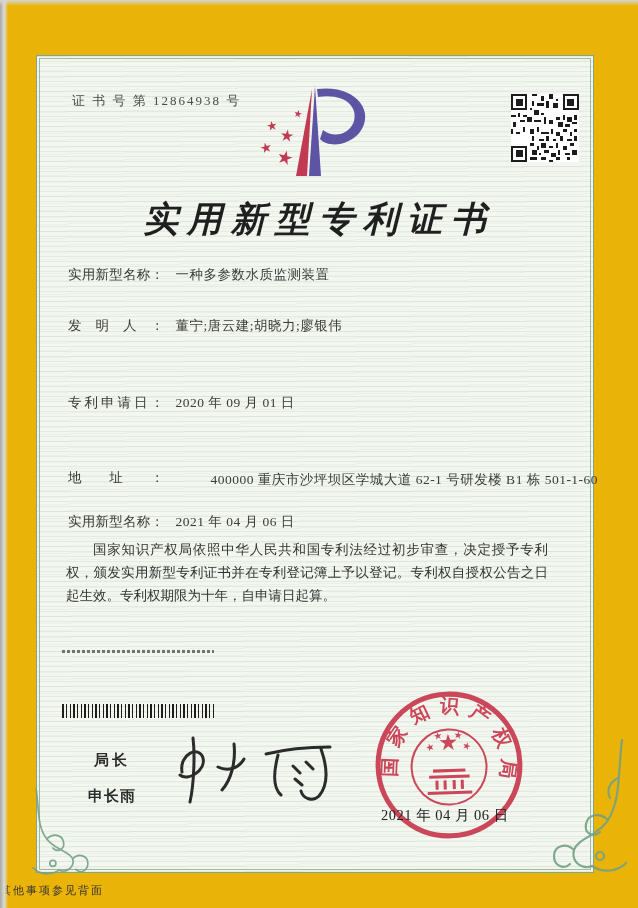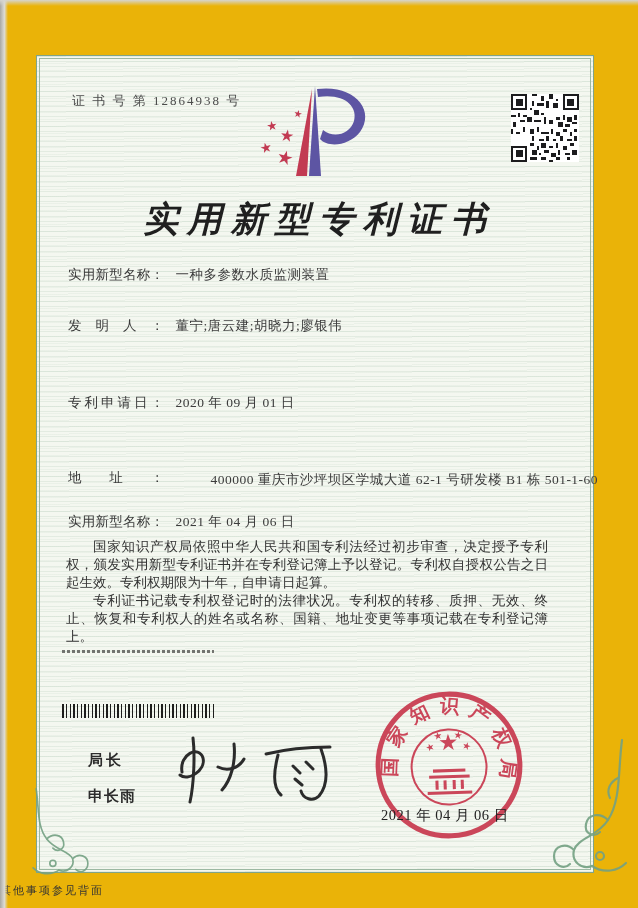--- a/index.html
+++ b/index.html
@@ -29,31 +29,31 @@
   .frow{position:absolute;left:68px;font-size:13.5px;color:#3c3c3c;z-index:2;white-space:nowrap;}
   .flabel{display:inline-block;width:96px;text-align:justify;text-align-last:justify;
     vertical-align:top;color:#3a3a3a;}
   .fvalue{display:inline-block;margin-left:8px;vertical-align:top;letter-spacing:.5px;}
   .frow.addr{white-space:normal;}
   .frow.addr .fvalue{width:398px;line-height:22px;margin-left:43px;}
   .frow.right{left:320px;}
   .frow.right .flabel{width:92px;}
 
   .paras{position:absolute;left:66px;top:538px;width:482px;z-index:2;
-    font-size:13.5px;line-height:18px;color:#333;text-align:justify;}
+    font-size:13.5px;line-height:23px;color:#333;text-align:justify;}
   .paras p{margin:0;text-indent:2em;}
 
   .microline{position:absolute;left:62px;top:650px;width:152px;height:3px;z-index:2;
     background:repeating-linear-gradient(90deg,#4a4a48 0 3px,rgba(0,0,0,0) 3px 5px);opacity:.75;}
   .barcode{position:absolute;left:62px;top:704px;width:152px;height:14px;z-index:2;
     background:repeating-linear-gradient(90deg,#1d1d1c 0 2px,rgba(0,0,0,0) 2px 4px,
       #1d1d1c 4px 5px,rgba(0,0,0,0) 5px 8px,#1d1d1c 8px 9px,rgba(0,0,0,0) 9px 11px);}
 
   .director{position:absolute;left:88px;top:751px;z-index:2;color:#2d2d2d;
-    font-size:15px;font-weight:600;letter-spacing:3px;}
+    font-size:15px;font-weight:600;letter-spacing:3px;text-align:center;}
   .director .name{margin-top:17px;letter-spacing:1px;}
   .signature{position:absolute;left:160px;top:732px;width:190px;height:72px;z-index:3;}
 
   .seal{position:absolute;left:368px;top:684px;width:162px;height:162px;z-index:2;
     opacity:.92;transform:rotate(-2deg);}
   .seal-date{position:absolute;left:381px;top:806px;z-index:4;font-size:14.5px;
     color:#222;letter-spacing:.5px;white-space:nowrap;}
 
   .page-info{position:absolute;left:0;top:848px;width:100%;text-align:center;
     font-size:12.5px;color:#333;letter-spacing:1px;z-index:2;}
@@ -115,21 +115,20 @@
     <span class="flabel">地址：</span>
     <span class="fvalue">400000 重庆市沙坪坝区学城大道 62-1 号研发楼 B1 栋 501-1-60</span>
   </div>
   <div class="frow" style="top:513px">
     <span class="flabel">实用新型名称：</span>
     <span class="fvalue">2021 年 04 月 06 日</span>
   </div>
 
   <div class="paras">
     <p>国家知识产权局依照中华人民共和国专利法经过初步审查，决定授予专利权，颁发实用新型专利证书并在专利登记簿上予以登记。专利权自授权公告之日起生效。专利权期限为十年，自申请日起算。</p>
-    <p>专利证书记载专利权登记时的法律状况。专利权的转移、质押、无效、终止、恢复和专利权人的姓名或名称、国籍、地址变更等事项记载在专利登记簿上。</p>
   </div>
 
   <div class="microline"></div>
   <div class="barcode"></div>
 
   <div class="director">
     <div>局长</div>
     <div class="name">申长雨</div>
   </div>
   <svg class="signature" viewBox="0 0 190 72">

